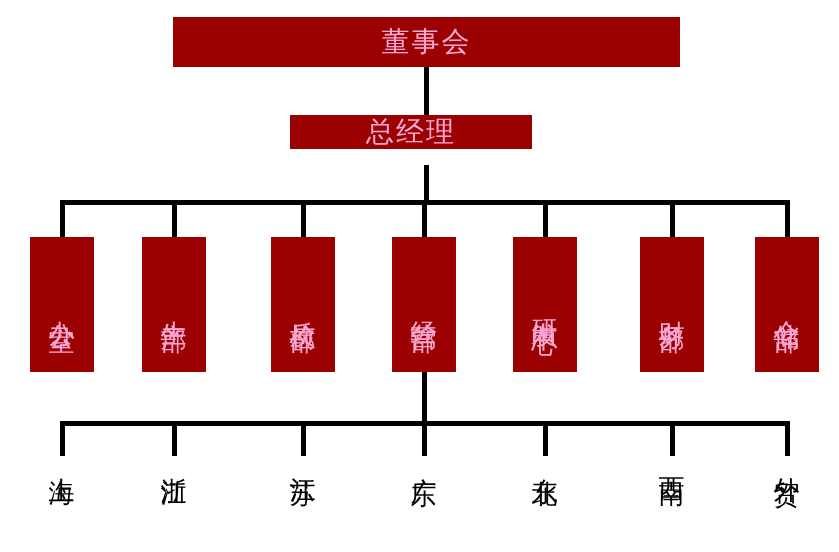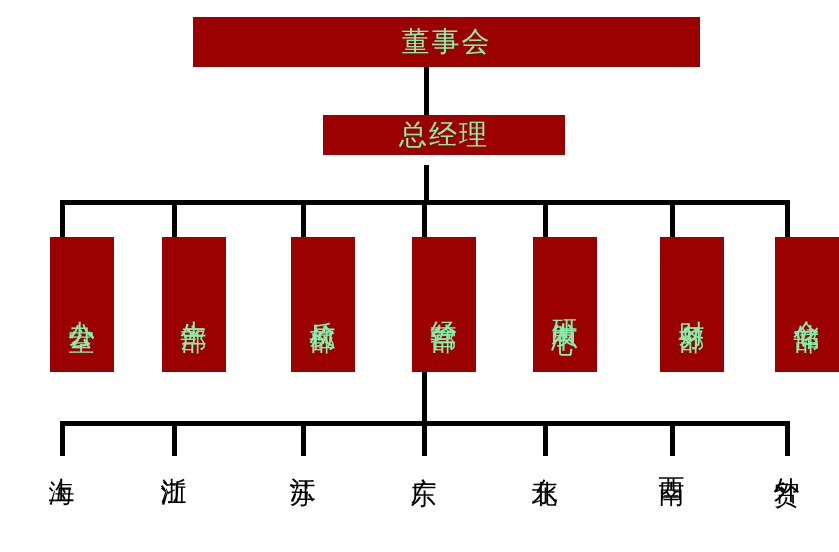--- a/index.html
+++ b/index.html
@@ -11,26 +11,25 @@
   #canvas {
     position: relative;
     width: 839px;
     height: 552px;
     background: #ffffff;
     overflow: hidden;
   }
   .node {
     position: absolute;
     background: #9c0101;
-    color: #86efac;
+    color: #f9a8d4;
     display: flex;
     align-items: center;
     justify-content: center;
     box-sizing: border-box;
-    margin-left: 20px;
   }
   .node-h {
     font-size: 28px;
     letter-spacing: 2px;
   }
   .node-v {
     font-size: 26px;
   }
   .vtext {
     writing-mode: vertical-rl;
@@ -46,21 +45,21 @@
     position: absolute;
     color: #000000;
     font-size: 26px;
     display: flex;
     justify-content: center;
     width: 36px;
     top: 457px;
   }
   
   .board   { left: 173px; top: 17px;  width: 507px; height: 50px; }
-  .manager { left: 303px; top: 115px; width: 242px; height: 40px; }
+  .manager { left: 290px; top: 115px; width: 242px; height: 34px; }
 
   
   .vl-board-manager { left: 424px; top: 67px;  width: 5px; height: 48px; }
   .vl-manager-bus   { left: 424px; top: 165px; width: 5px; height: 37px; }
   .vl-ops-bus       { left: 422px; top: 372px; width: 5px; height: 54px; }
 
   
   .hbus-depts   { left: 60px; top: 200px; width: 730px; height: 5px; }
   .hbus-regions { left: 60px; top: 421px; width: 730px; height: 5px; }
 

